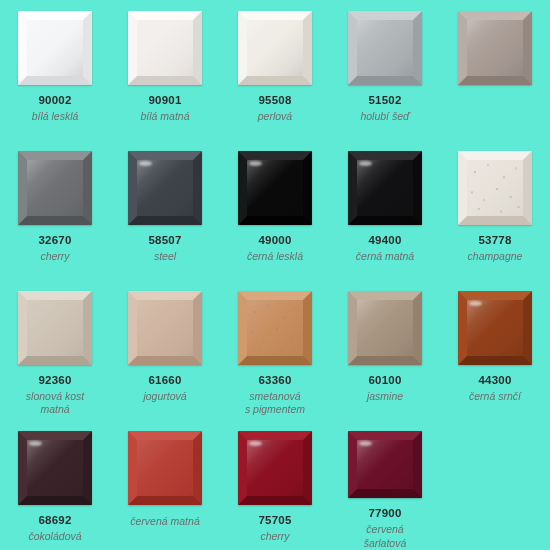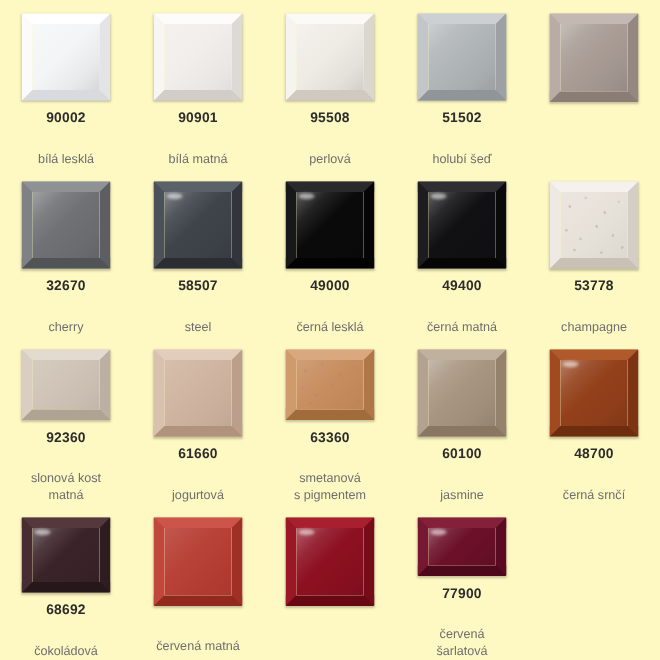--- a/index.html
+++ b/index.html
@@ -121,28 +121,29 @@
   }
   .code {
     font-size: 11.5px;
     font-weight: bold;
     color: #2c2c2c;
     letter-spacing: 0.2px;
   }
   .name {
     font-size: 10.5px;
     color: #6e6e6e;
-    margin-top: 20px;
+    margin-top: 2px;
     white-space: pre-line;
+    font-style: italic;
   }
 </style>
 </head>
 <body>
 
-<div id="swatch-grid" style="background: #fef9c3;">
+<div id="swatch-grid" style="background: #5eead4;">
   <div class="swatch-cell">
     <div class="tile-wrap">
       <div class="tile gloss light-tone" style="background-color: rgb(244, 245, 246); border-color: rgb(255, 255, 255) rgb(226, 228, 230) rgb(216, 218, 221) rgb(251, 251, 252);">
         <div class="face-sheen"></div>
         <div class="spec"></div>
       </div>
     </div>
     <div class="caption">
       <div class="code" style="color: rgb(44, 44, 44);">90002</div>
       <div class="name" style="color: rgb(110, 110, 110);">bílá lesklá</div>
@@ -317,21 +318,21 @@
   </div>
 
   <div class="swatch-cell">
     <div class="tile-wrap">
       <div class="tile gloss dark" style="background-color: rgb(147, 64, 26); border-color: rgb(176, 90, 44) rgb(125, 52, 19) rgb(110, 45, 15) rgb(161, 74, 33);">
         <div class="face-sheen"></div>
         <div class="spec"></div>
       </div>
     </div>
     <div class="caption">
-      <div class="code" style="color: rgb(44, 44, 44);">48700</div>
+      <div class="code" style="color: rgb(44, 44, 44);">44300</div>
       <div class="name" style="color: rgb(110, 110, 110);">černá srnčí</div>
     </div>
   </div>
 
   <div class="swatch-cell">
     <div class="tile-wrap">
       <div class="tile gloss dark" style="background-color: rgb(59, 36, 41); border-color: rgb(85, 56, 60) rgb(46, 28, 32) rgb(38, 23, 26) rgb(71, 45, 50);">
         <div class="face-sheen"></div>
         <div class="spec"></div>
       </div>
@@ -353,20 +354,24 @@
       <div class="name" style="color: rgb(110, 110, 110);">červená matná</div>
     </div>
   </div>
 
   <div class="swatch-cell">
     <div class="tile-wrap">
       <div class="tile gloss dark" style="background-color: rgb(141, 16, 33); border-color: rgb(168, 32, 47) rgb(118, 11, 26) rgb(103, 8, 20) rgb(154, 23, 39);">
         <div class="face-sheen"></div>
         <div class="spec"></div>
       </div>
+    </div>
+    <div class="caption">
+      <div class="code" style="color: rgb(44, 44, 44);">75705</div>
+      <div class="name" style="color: rgb(110, 110, 110);">cherry</div>
     </div>
   </div>
 
   <div class="swatch-cell">
     <div class="tile-wrap">
       <div class="tile gloss dark" style="background-color: rgb(108, 16, 41); border-color: rgb(133, 32, 59) rgb(90, 11, 33) rgb(77, 8, 27) rgb(119, 24, 50);">
         <div class="face-sheen"></div>
         <div class="spec"></div>
       </div>
     </div>

